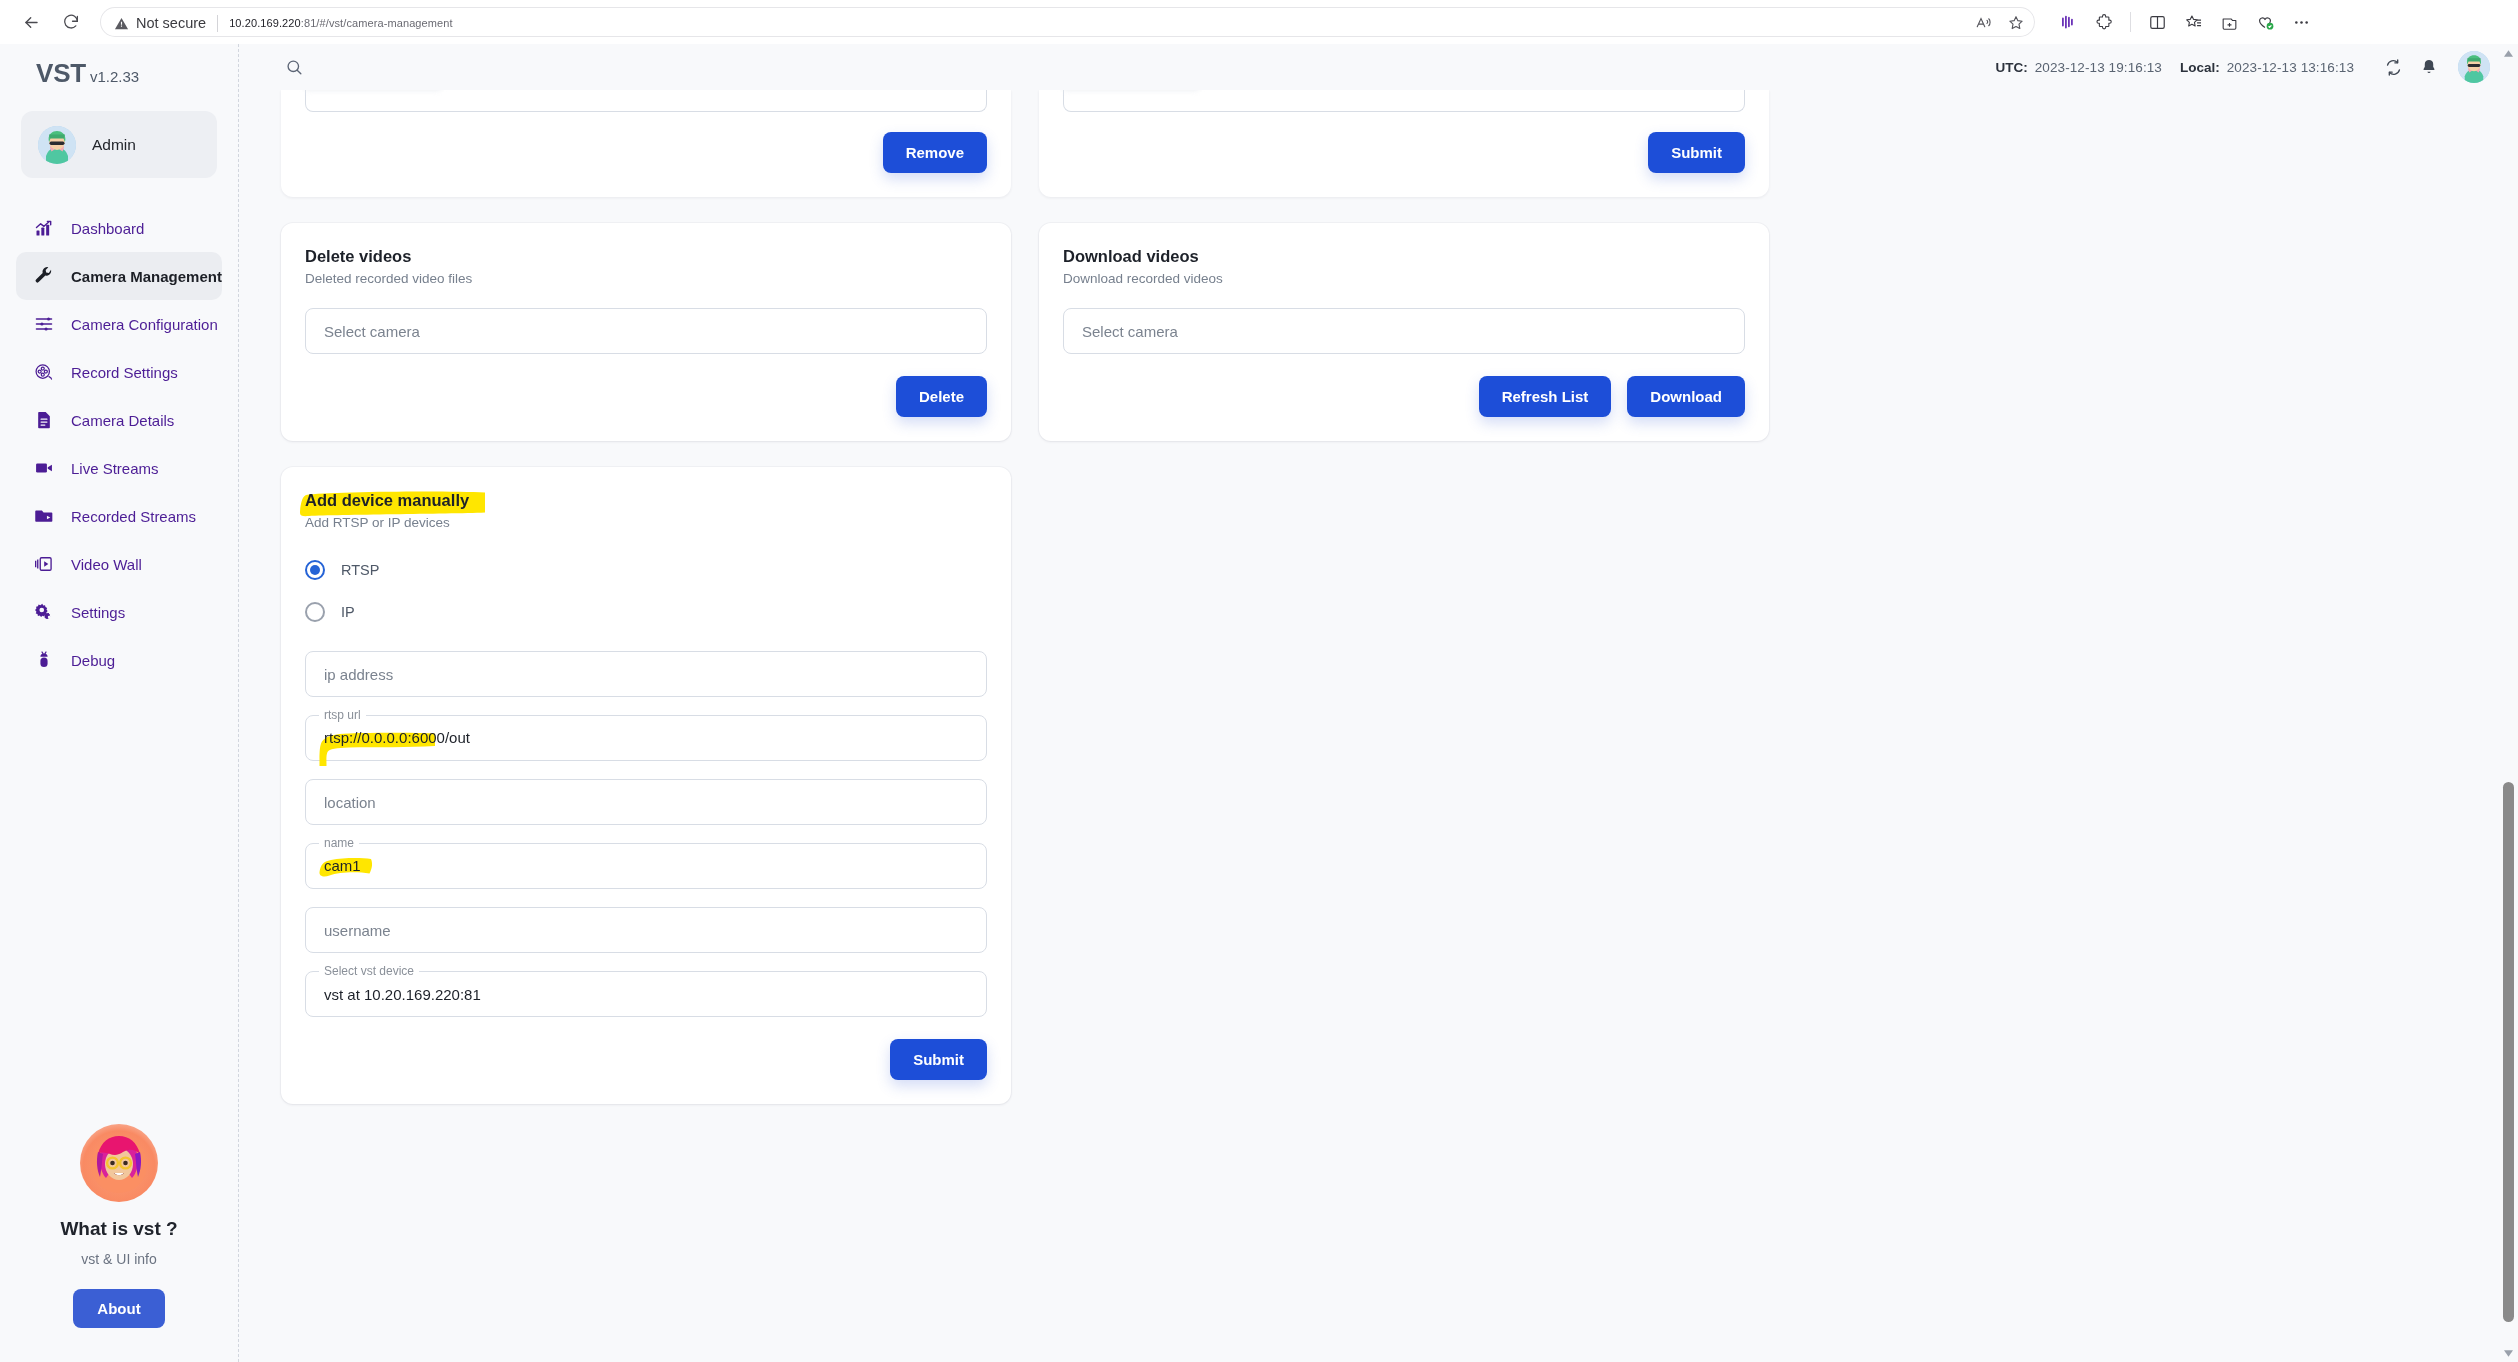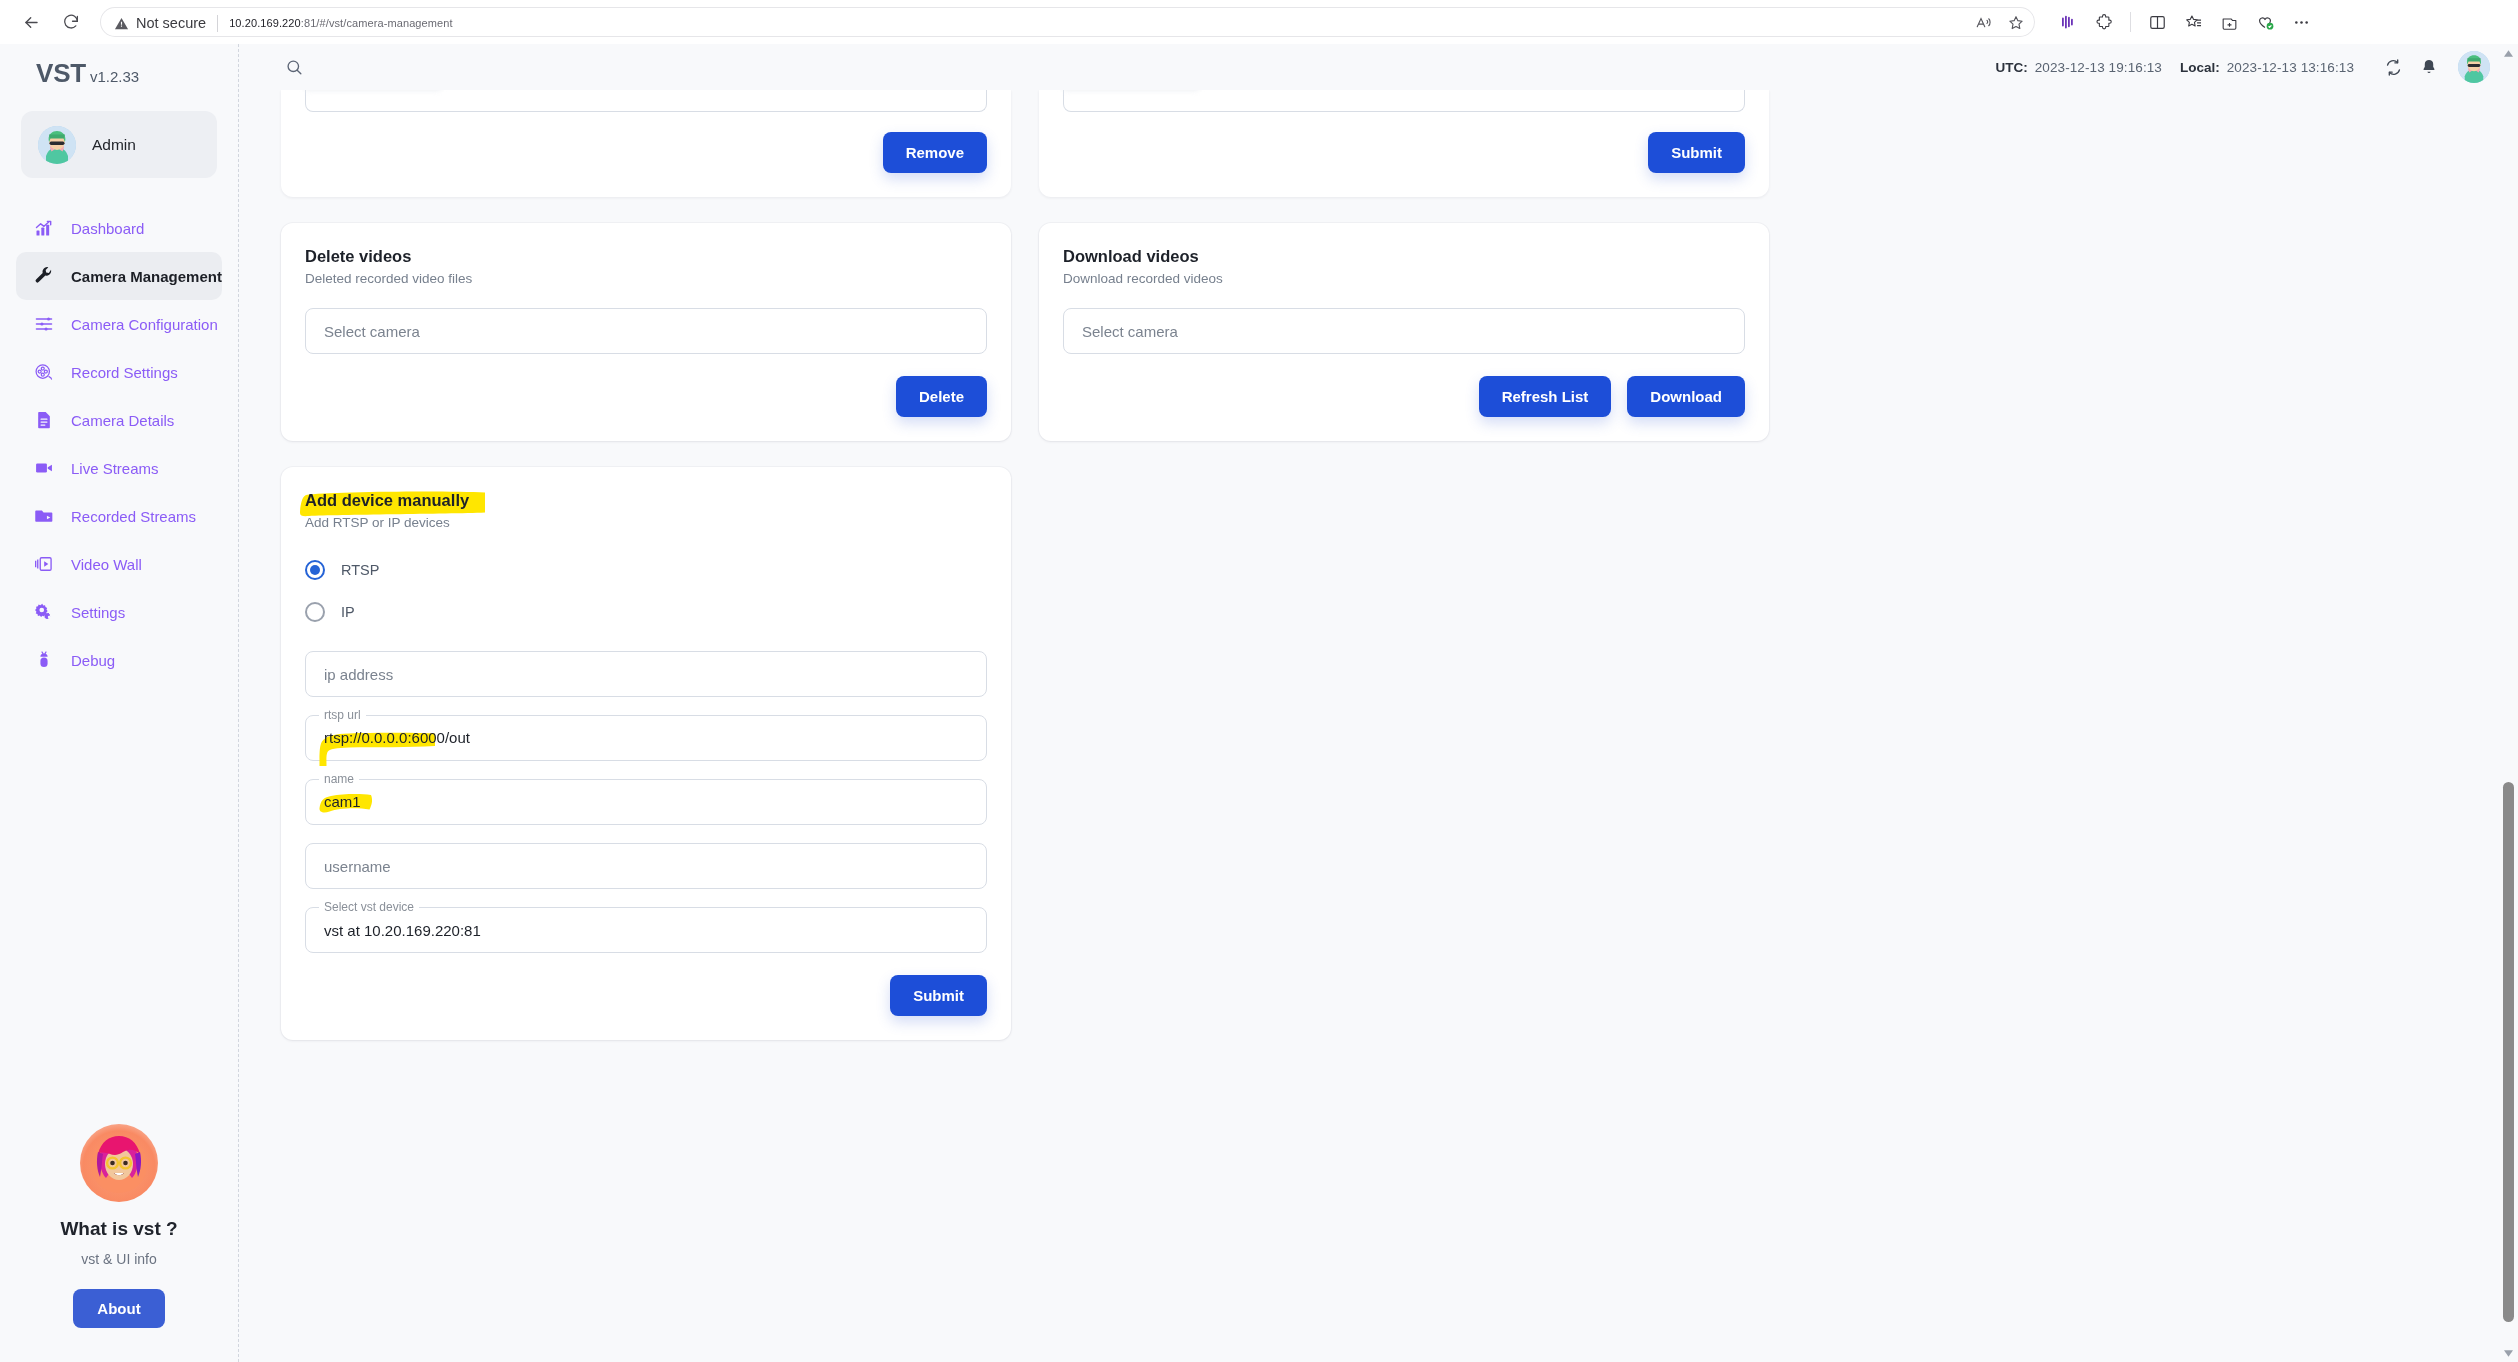--- a/index.html
+++ b/index.html
@@ -90,21 +90,21 @@
     width: 38px; height: 38px; border-radius: 50%;
     flex: 0 0 auto; overflow: hidden;
     background: #b9d7f0;
   }
   #user-name { font-size: 15.5px; color: #22252b; }
 
   #nav { display: flex; flex-direction: column; }
   .nav-item {
     height: 48px; margin: 0 16px; padding-left: 17px;
     display: flex; align-items: center; gap: 17px;
-    border-radius: 10px; color: #8b5cf6;
+    border-radius: 10px; color: #4c1d95;
     font-size: 15px;
   }
   .nav-item.active { background: #ebedf1; color: #1c1f26; font-weight: 700; }
   .nav-ico { width: 21px; height: 21px; flex: 0 0 auto; display: flex; align-items: center; justify-content: center; }
   .nav-item.active .nav-ico { color: #1c1f26; }
 
   #promo {
     margin-top: auto; padding-bottom: 34px;
     display: flex; flex-direction: column; align-items: center;
   }
@@ -628,20 +628,23 @@
                 <span class="flabel">rtsp url</span>
                 <span class="hl-wrap">
                   <svg class="hl-svg" width="128" height="48" viewBox="0 0 128 48" style="left:-9px; top:-7px;">
                     <path d="M4.5 44 C4.5 36 4 24 7 19.5 C11 13.5 20 12 34 11.5 C62 10.5 100 10.8 120 11.5 L120 24 C95 25.5 60 25 34 25.5 C22 25.8 14 26.8 12.5 30 C11 33.5 11.5 39 11.5 44 Z" fill="#ffe600"></path>
                   </svg>
                   <span class="val">rtsp://0.0.0.0:6000/out</span>
                 </span>
               </div>
 
               
+              <div class="field">
+                <span class="ph">location</span>
+              </div>
 
               
               <div class="field outlined">
                 <span class="flabel">name</span>
                 <span class="hl-wrap">
                   <svg class="hl-svg" width="62" height="28" viewBox="0 0 62 28" style="left:-7px; top:-5px;">
                     <path d="M2.5 20 C3.5 13 6 9.5 14 8 C27 5.5 44 5.5 54 7 C56 12 55 16.5 52.5 21.5 C40 19.5 22 20 12.5 23.5 C7 25.5 2 24.5 2.5 20 Z" fill="#ffe600"></path>
                   </svg>
                   <span class="val">cam1</span>
                 </span>

